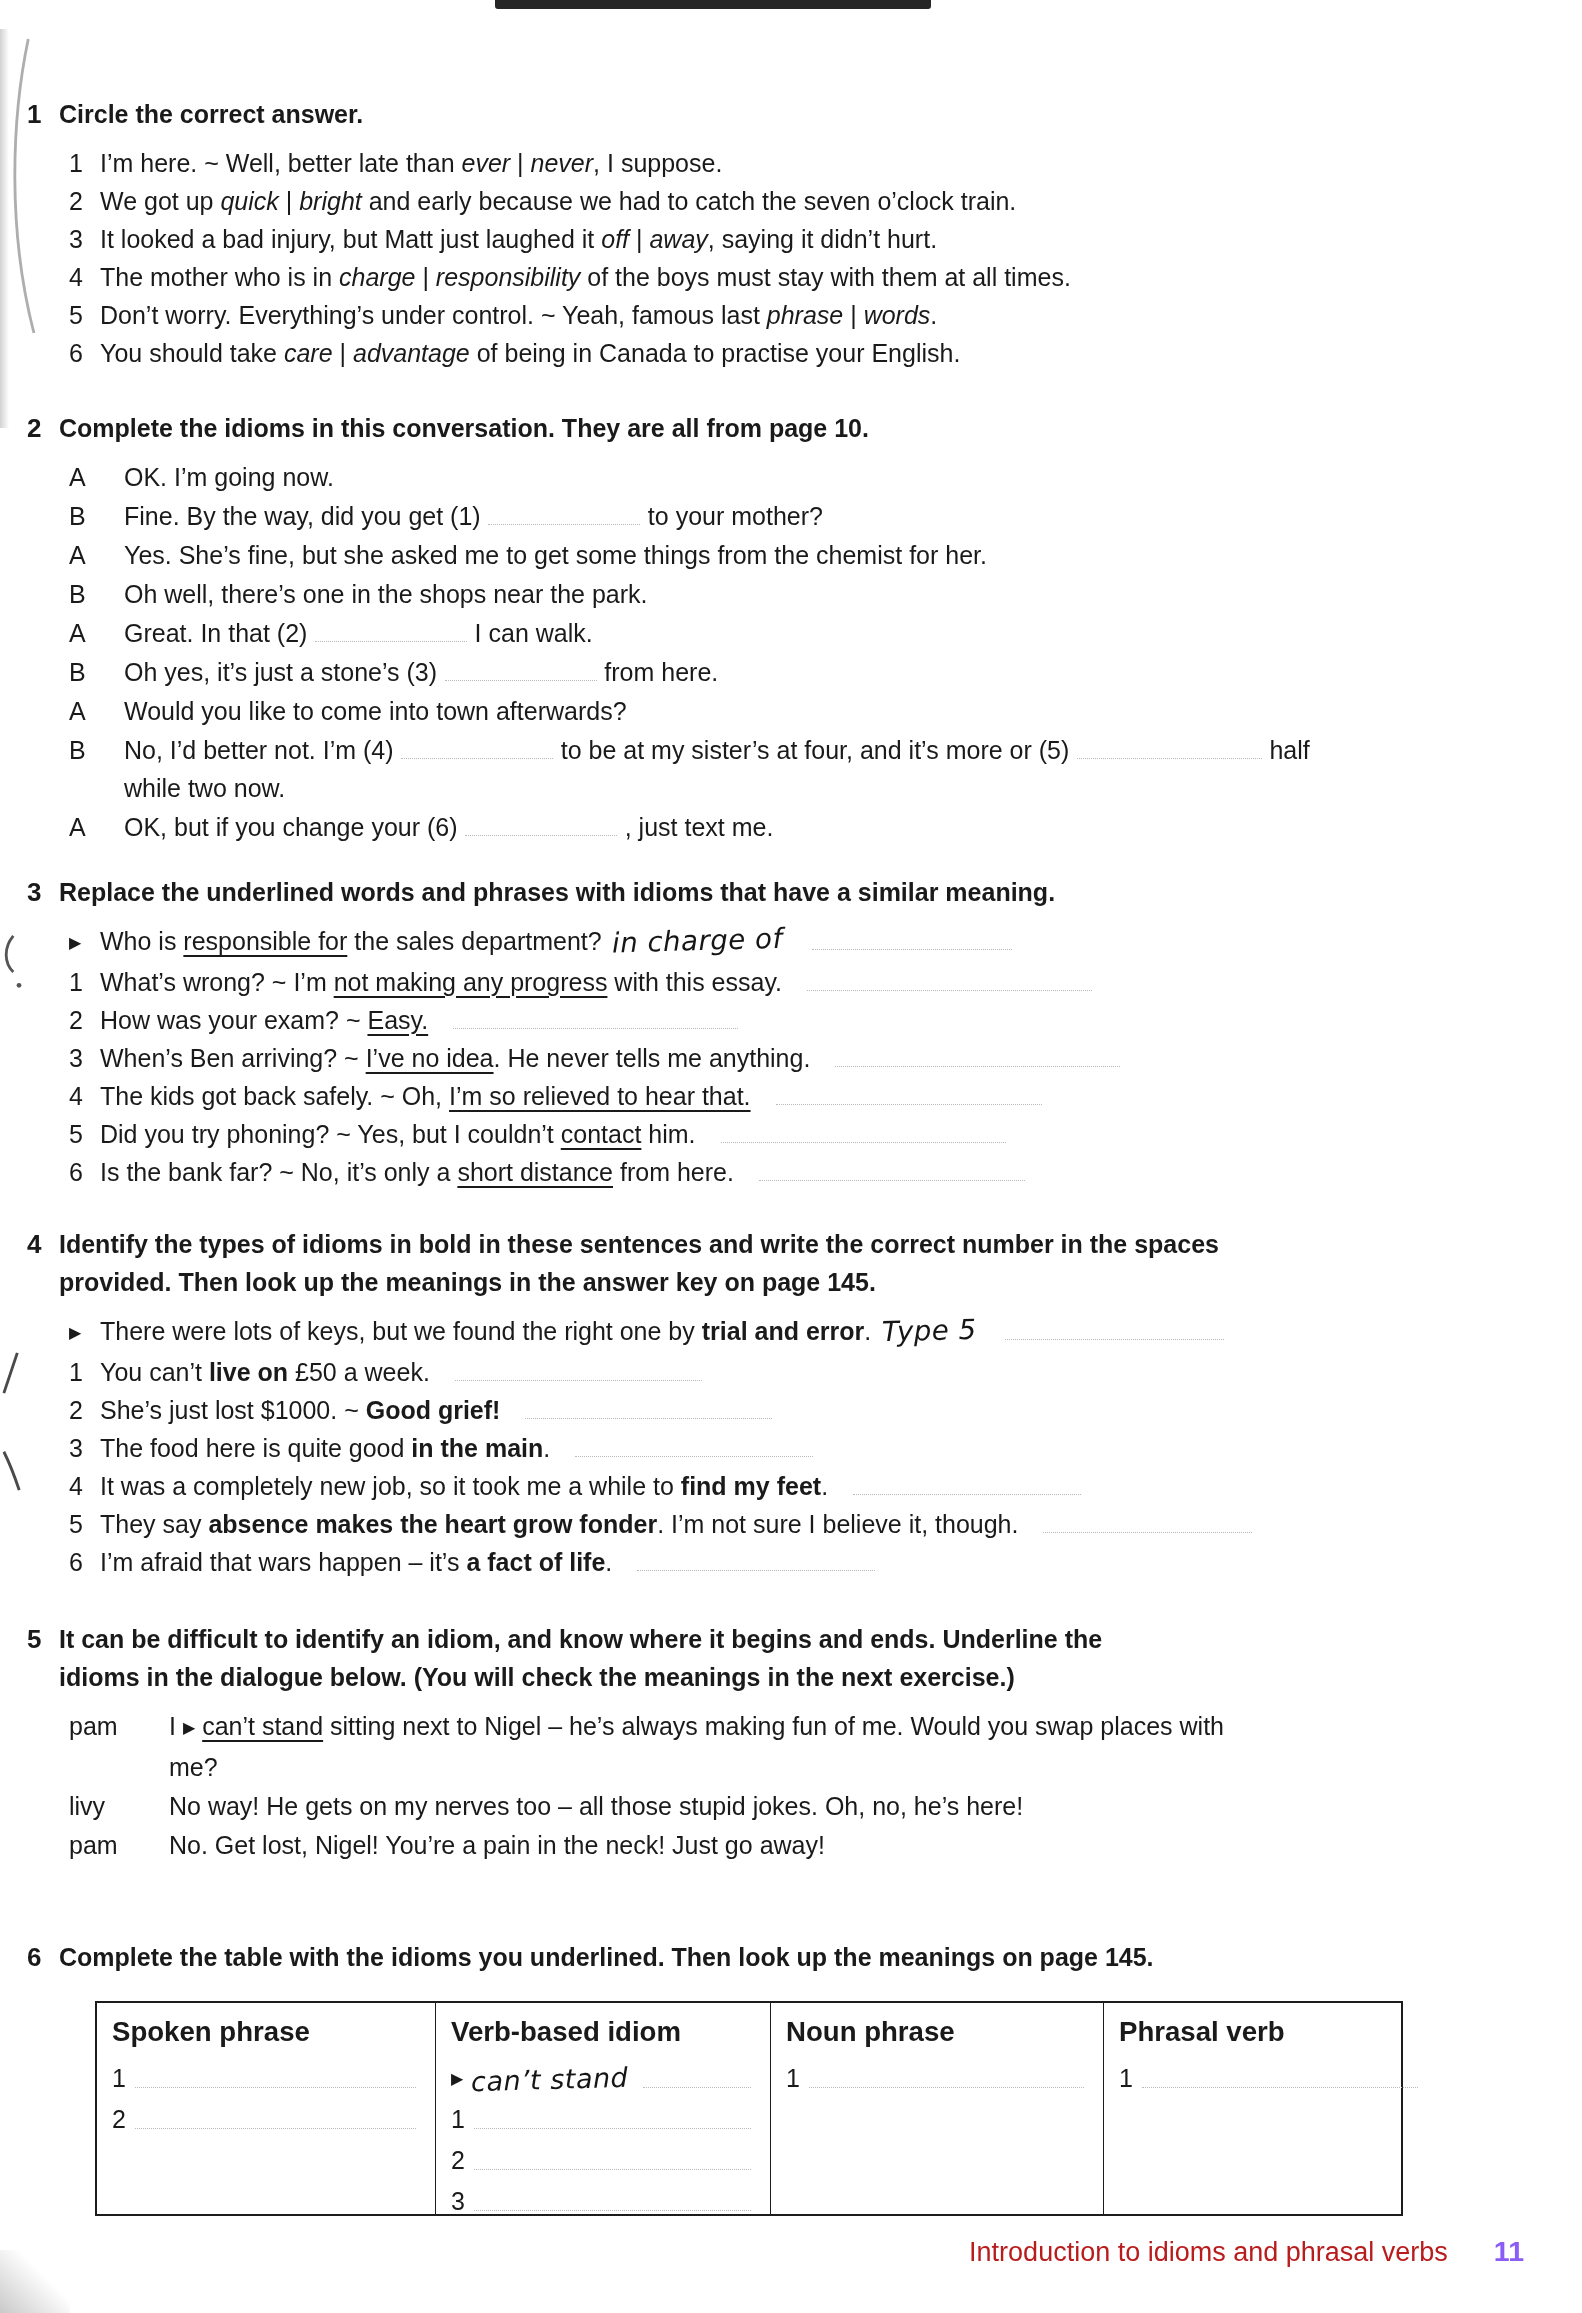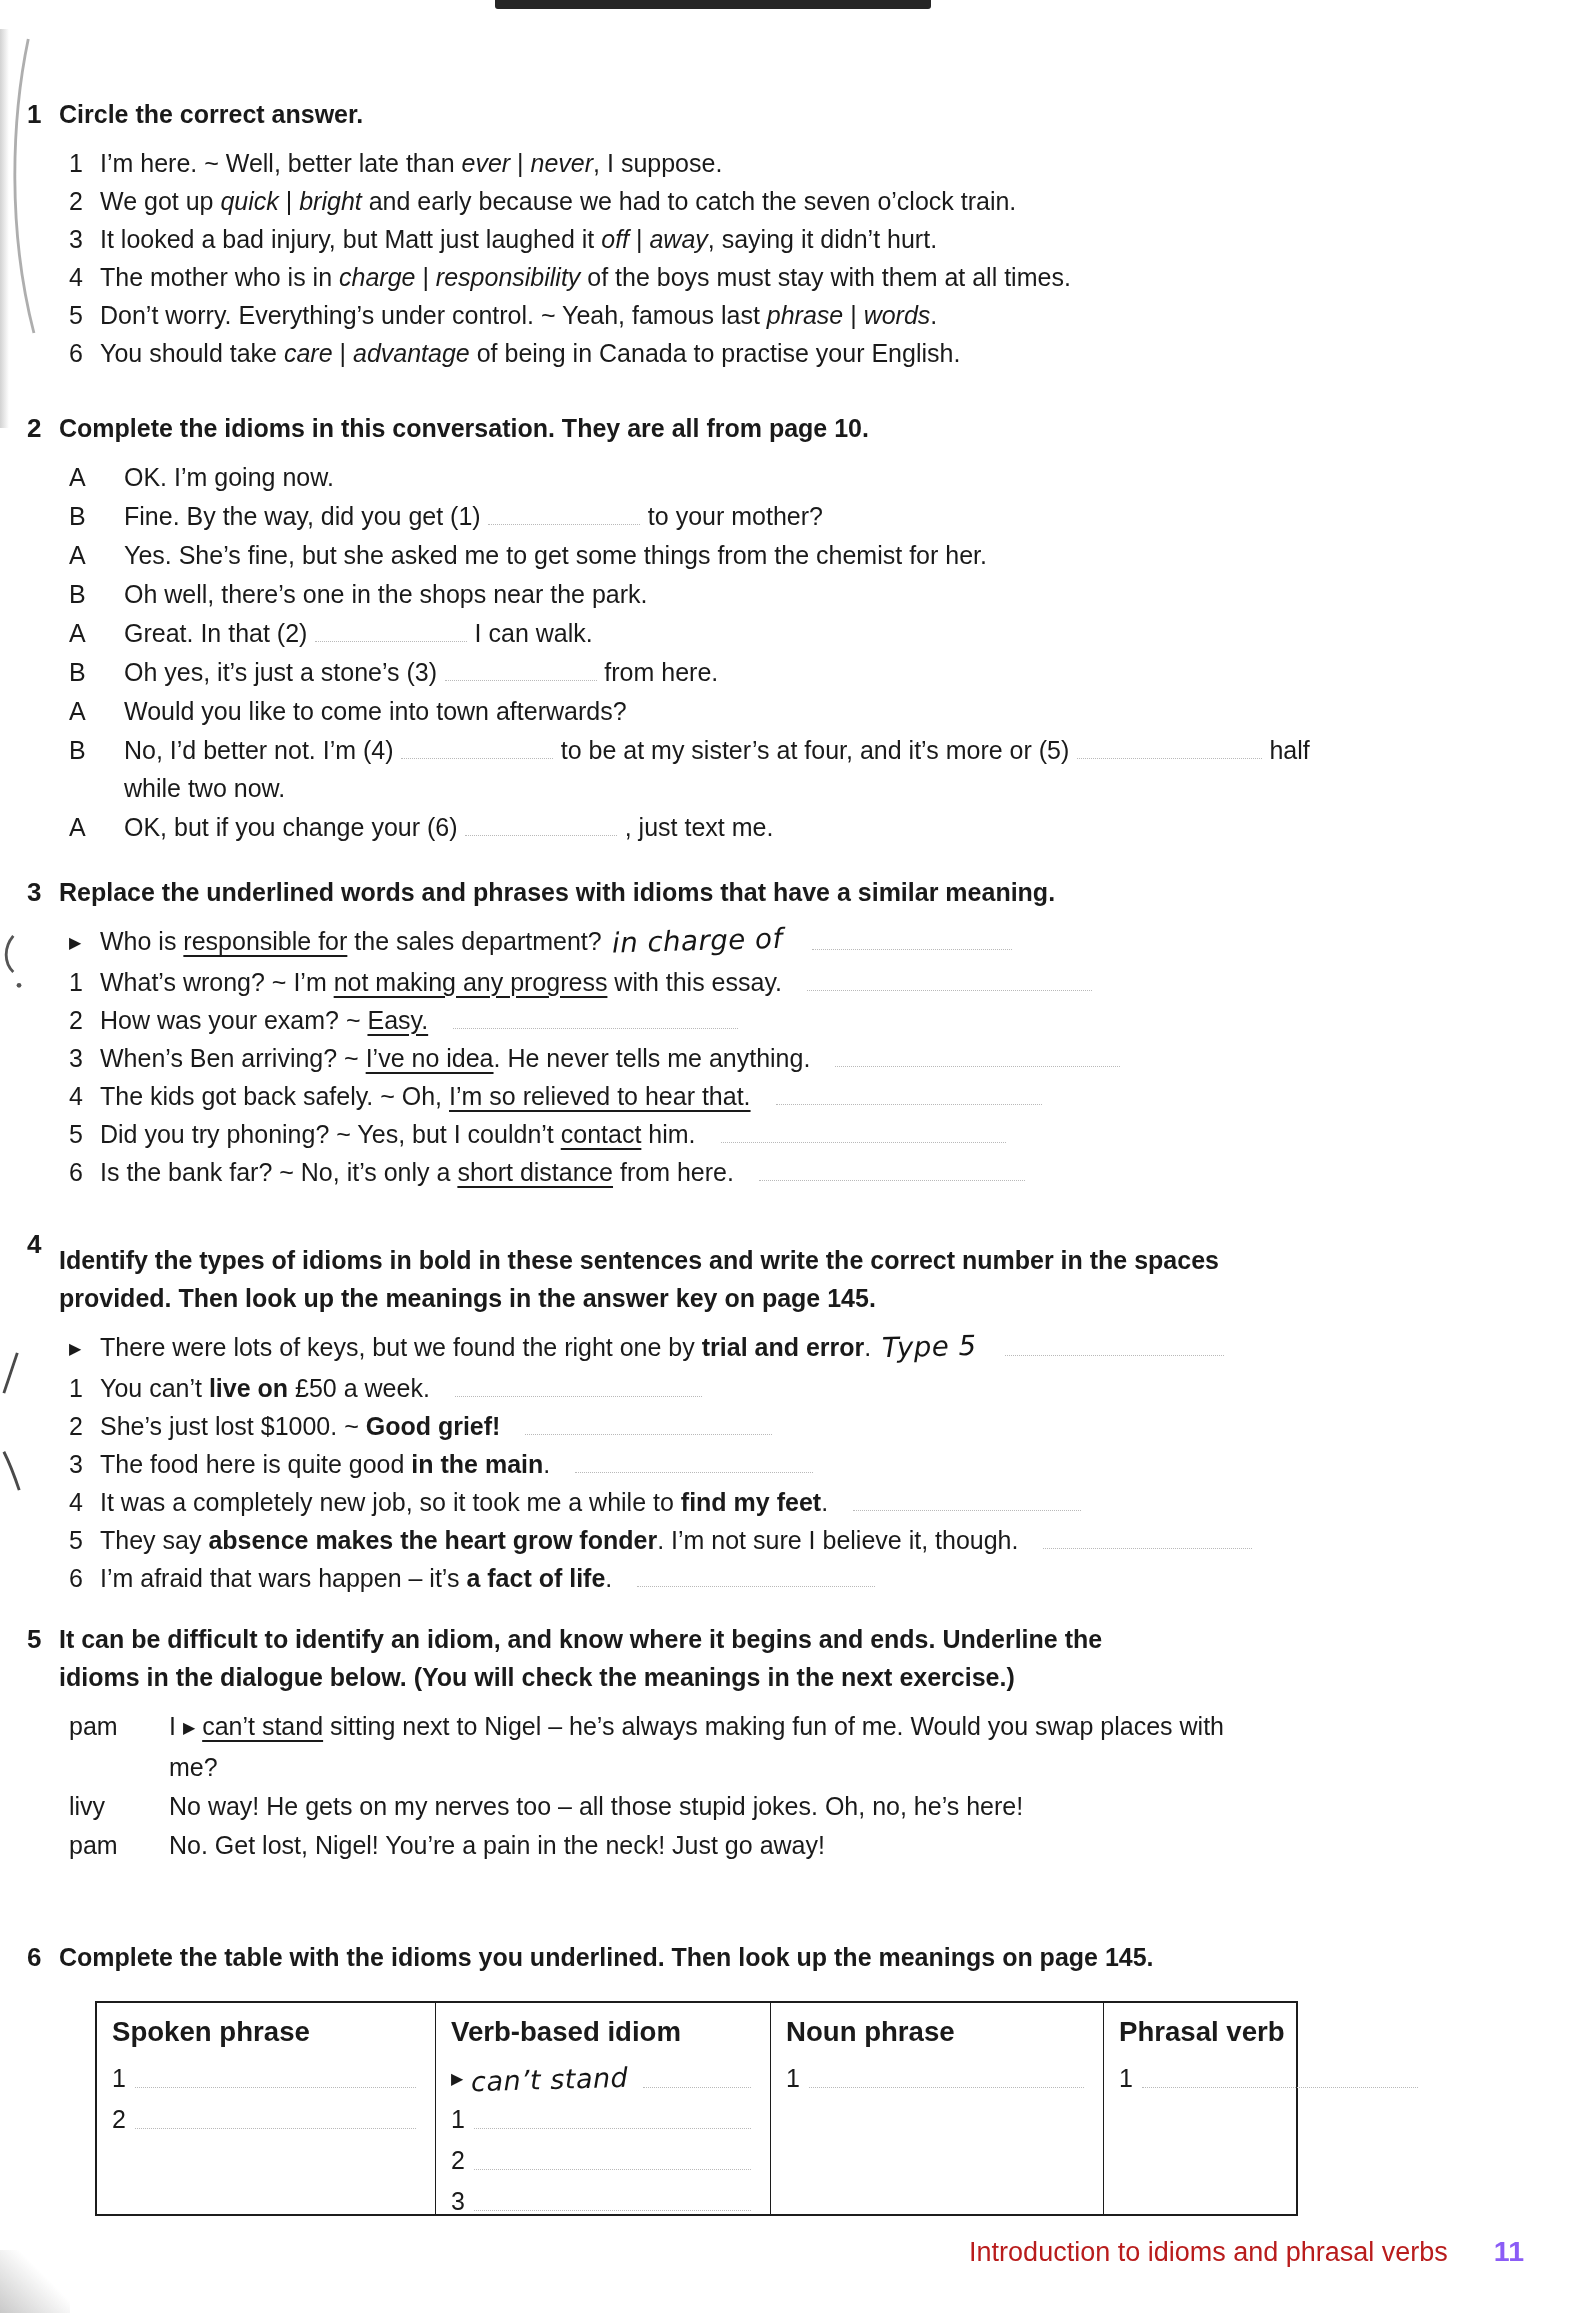--- a/index.html
+++ b/index.html
@@ -27,21 +27,21 @@
   #exercise-1{top:95px;}
   #exercise-2{top:409px;}
   #exercise-3{top:873px;}
   #exercise-4{top:1225px;}
   #exercise-5{top:1620px;}
   #exercise-6{top:1938px;}
 
   .ex-head{display:flex;align-items:flex-start;}
   .ex-num{width:32px;flex:none;font-weight:700;font-size:26px;line-height:38px;}
   .ex-title{flex:1;font-weight:700;font-size:25px;line-height:38px;margin:0;}
-  #exercise-4 .ex-title{max-width:1332px;margin-top:16px;}
+  #exercise-4 .ex-title{max-width:1332px;}
   #exercise-5 .ex-title{max-width:1208px;}
 
   .ex-body{margin:11.4px 0 0 42px;}
 
   
   .item{display:flex;align-items:flex-start;}
   .item-num{width:31px;flex:none;font-size:25px;line-height:38px;}
   .item-text{flex:1;font-size:25px;line-height:38px;}
 
   
@@ -72,21 +72,21 @@
     border-bottom:1.9px dotted #b9b9b9;
     height:13.3px;
     margin:0 7.6px;
   }
   .item-text .blank:last-child{margin-left:25px;}
 
   
   .tbl{
     display:grid;
     grid-template-columns:338px 335px 333px 334px;
-    width:1203px;height:215px;
+    width:1308px;height:215px;
     margin:25px 0 0 26px;
     border:2.9px solid #1c1c1c;
     box-sizing:border-box;
   }
   .tbl-col{border-left:1.9px solid #1c1c1c;padding:11.4px 13.3px 0 15px;box-sizing:border-box;overflow:hidden;}
   .tbl-col:first-child{border-left:none;}
   .tbl-header{font-weight:700;font-size:27.6px;line-height:36px;margin-bottom:5.7px;}
   .cellrow{display:flex;align-items:flex-end;height:41px;}
   .cellnum{flex:none;font-size:25px;line-height:34px;margin-bottom:1.9px;}
   .cellrow .marker{flex:none;margin-bottom:9.5px;}

